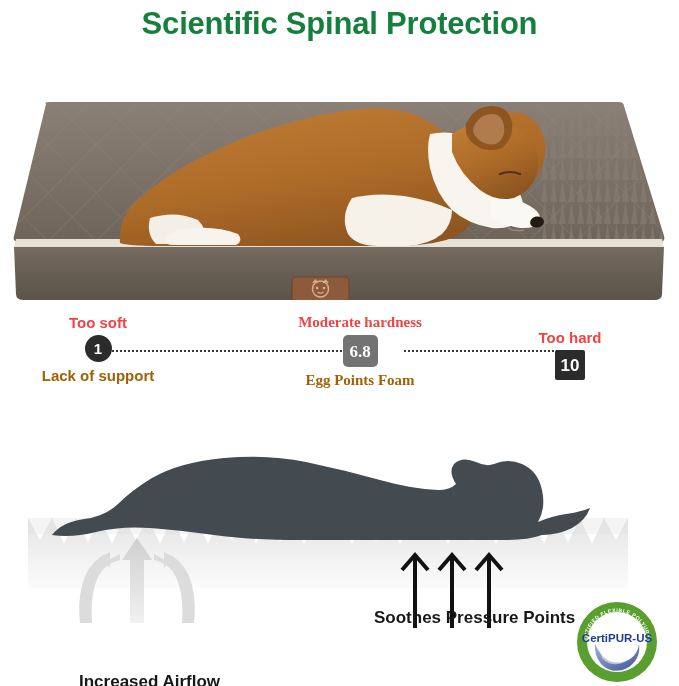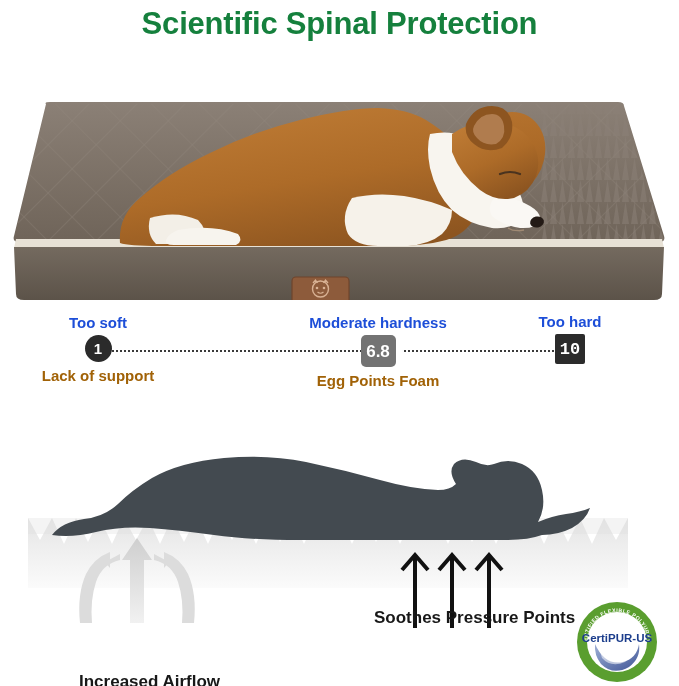--- a/index.html
+++ b/index.html
@@ -61,21 +61,21 @@
 
   .scale-marker {
     position: absolute;
     display: flex;
     flex-direction: column;
     align-items: center;
   }
   .marker-top-label {
     font-size: 15px;
     font-weight: bold;
-    color: #1d4ed8;
+    color: #ef4444;
     white-space: nowrap;
     margin-bottom: 4px;
   }
   .marker-bottom-label {
     font-size: 15px;
     font-weight: bold;
     color: #a16207;
     white-space: nowrap;
     text-align: center;
     line-height: 1.15;
@@ -99,26 +99,25 @@
     width: 35px; height: 32px;
     border-radius: 5px;
     background: #737373;
     font-size: 17px;
   }
   .badge-square-dark {
     width: 30px; height: 30px;
     border-radius: 2px;
     background: #2b2b2b;
     font-size: 17px;
-    font-family: Liberation Mono, monospace;
   }
 
   #marker-soft     { left: 30px;  top: 9px;  width: 136px; }
-  #marker-moderate { left: 307px; top: 9px;  width: 142px; }
-  #marker-hard     { left: 510px; top: 8px;  width: 120px; }
+  #marker-moderate { left: 289px; top: 9px;  width: 142px; font-family: Liberation Serif, serif; }
+  #marker-hard     { left: 510px; top: 24px;  width: 120px; }
 
   
   #foam-diagram {
     position: absolute;
     top: 418px; left: 0;
     width: 679px;
     height: 210px;
   }
   #foam-diagram svg { display: block; }
 

